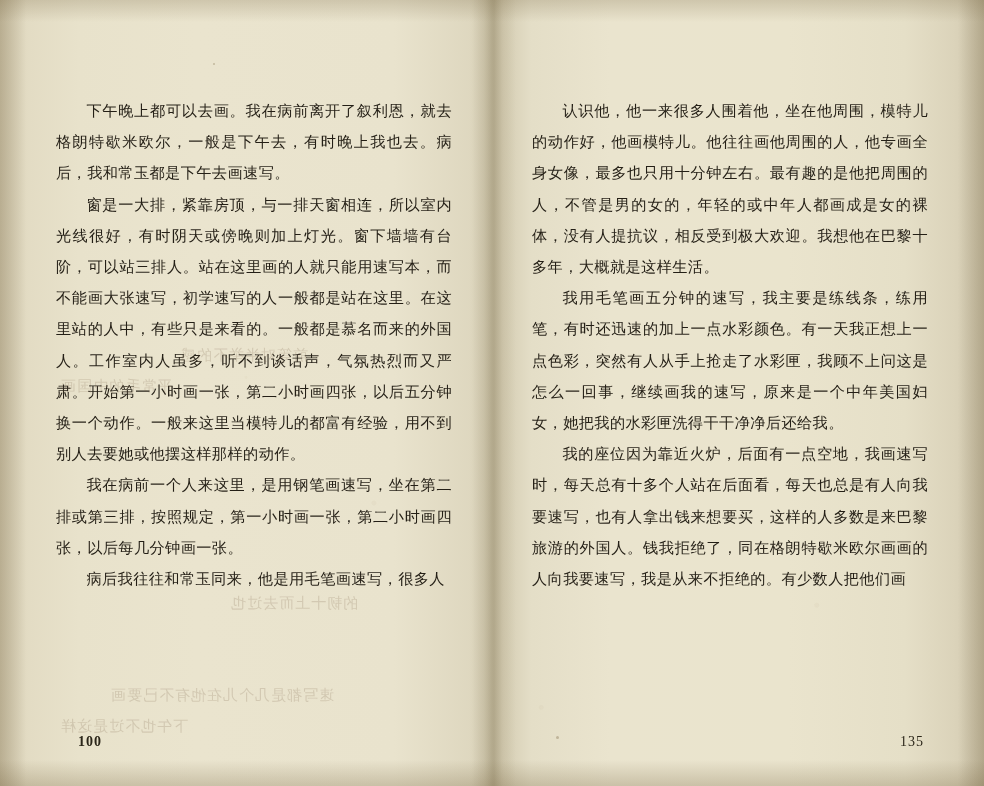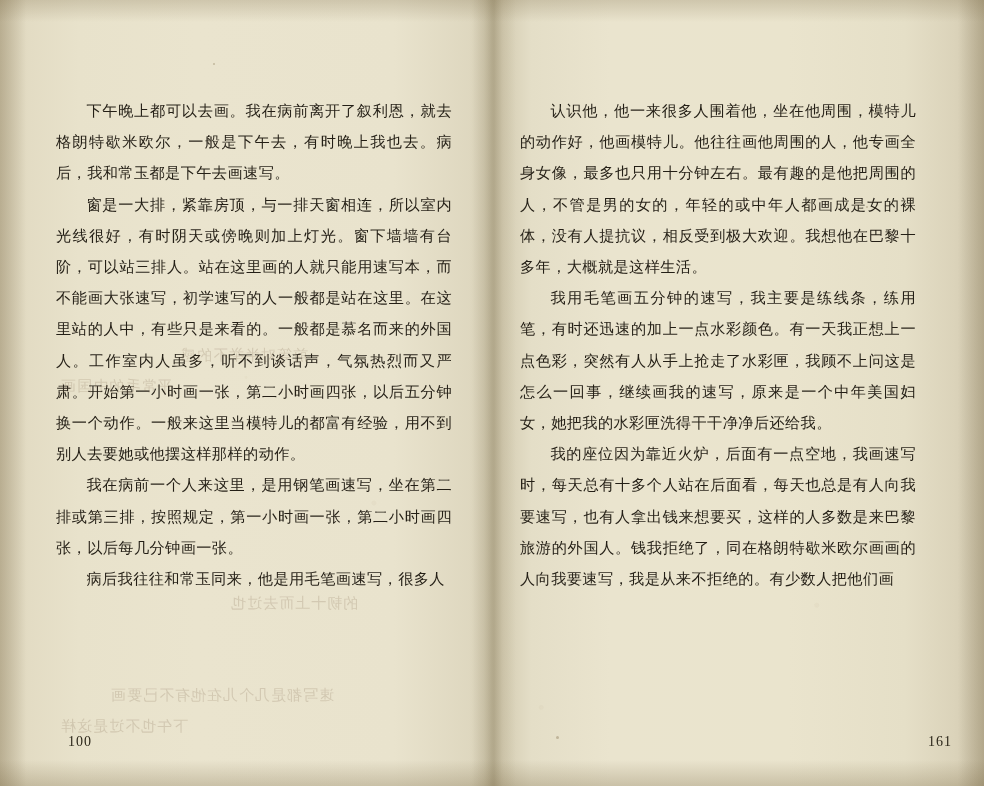--- a/index.html
+++ b/index.html
@@ -60,24 +60,23 @@
       rgba(110,95,60,0.22) 48%,
       rgba(110,95,60,0.26) 52%,
       rgba(120,105,70,0.10) 72%,
       rgba(120,105,70,0.00) 100%);
     pointer-events: none;
   }
   .page {
     position: absolute;
     top: 0;
     height: 786px;
-    padding-left: 40px;
   }
   .page-left { left: 0; width: 492px; }
-  .page-right { left: 472px; width: 492px; }
+  .page-right { left: 484px; width: 492px; }
 
   .textblock {
     position: absolute;
     top: 96px;
     width: 396px;
     color: #241f16;
     font-size: 15.2px;
     line-height: 31.2px;
     text-align: justify;
     text-justify: inter-ideograph;
@@ -93,21 +92,21 @@
     text-indent: 2em;
   }
   .folio {
     position: absolute;
     bottom: 36px;
     font-size: 14px;
     color: #2b2619;
     letter-spacing: 1px;
     font-family: "Liberation Serif", "DejaVu Serif", serif;
   }
-  .page-left .folio { left: 68px; }
+  .page-left .folio { left: 78px; font-weight: bold; }
   .page-right .folio { right: 52px; }
 
   
   .bleed {
     position: absolute;
     color: rgba(120,95,70,0.20);
     font-size: 15px;
     line-height: 31px;
     letter-spacing: 1px;
     transform: scaleX(-1);
@@ -174,21 +173,21 @@
     <div class="bleed bleed-4">速写都是几个儿在他有不已要画</div>
     <div class="bleed bleed-5">下午也不过是这样</div>
   </div>
 
   <div class="page page-right">
     <div class="textblock">
       <p class="indent">认识他，他一来很多人围着他，坐在他周围，模特儿的动作好，他画模特儿。他往往画他周围的人，他专画全身女像，最多也只用十分钟左右。最有趣的是他把周围的人，不管是男的女的，年轻的或中年人都画成是女的裸体，没有人提抗议，相反受到极大欢迎。我想他在巴黎十多年，大概就是这样生活。</p>
       <p class="indent">我用毛笔画五分钟的速写，我主要是练线条，练用笔，有时还迅速的加上一点水彩颜色。有一天我正想上一点色彩，突然有人从手上抢走了水彩匣，我顾不上问这是怎么一回事，继续画我的速写，原来是一个中年美国妇女，她把我的水彩匣洗得干干净净后还给我。</p>
       <p class="indent">我的座位因为靠近火炉，后面有一点空地，我画速写时，每天总有十多个人站在后面看，每天也总是有人向我要速写，也有人拿出钱来想要买，这样的人多数是来巴黎旅游的外国人。钱我拒绝了，同在格朗特歇米欧尔画画的人向我要速写，我是从来不拒绝的。有少数人把他们画</p>
     </div>
-    <div class="folio">161</div>
+    <div class="folio">135</div>
   </div>
 
   <div class="gutter-shadow"></div>
   <div class="edge-dark-left"></div>
   <div class="edge-dark-right"></div>
   <div class="edge-dark-top"></div>
   <div class="edge-dark-bottom"></div>
 
   <div class="speck" style="left:556px; top:736px; width:3px; height:3px;"></div>
   <div class="speck" style="left:213px; top:63px; width:2px; height:2px;"></div>

